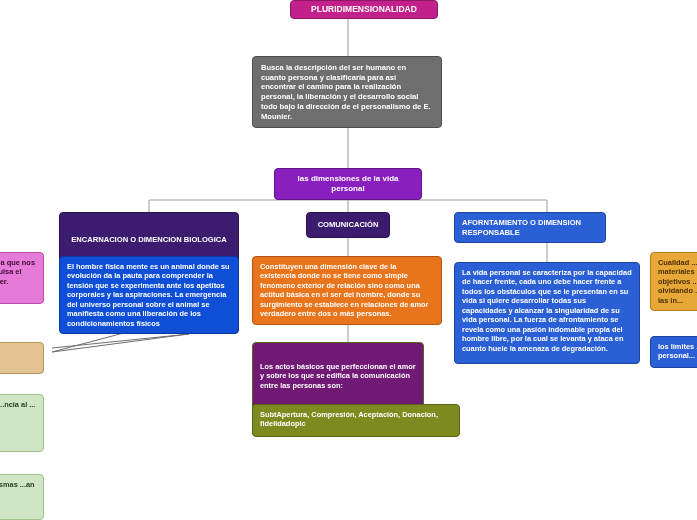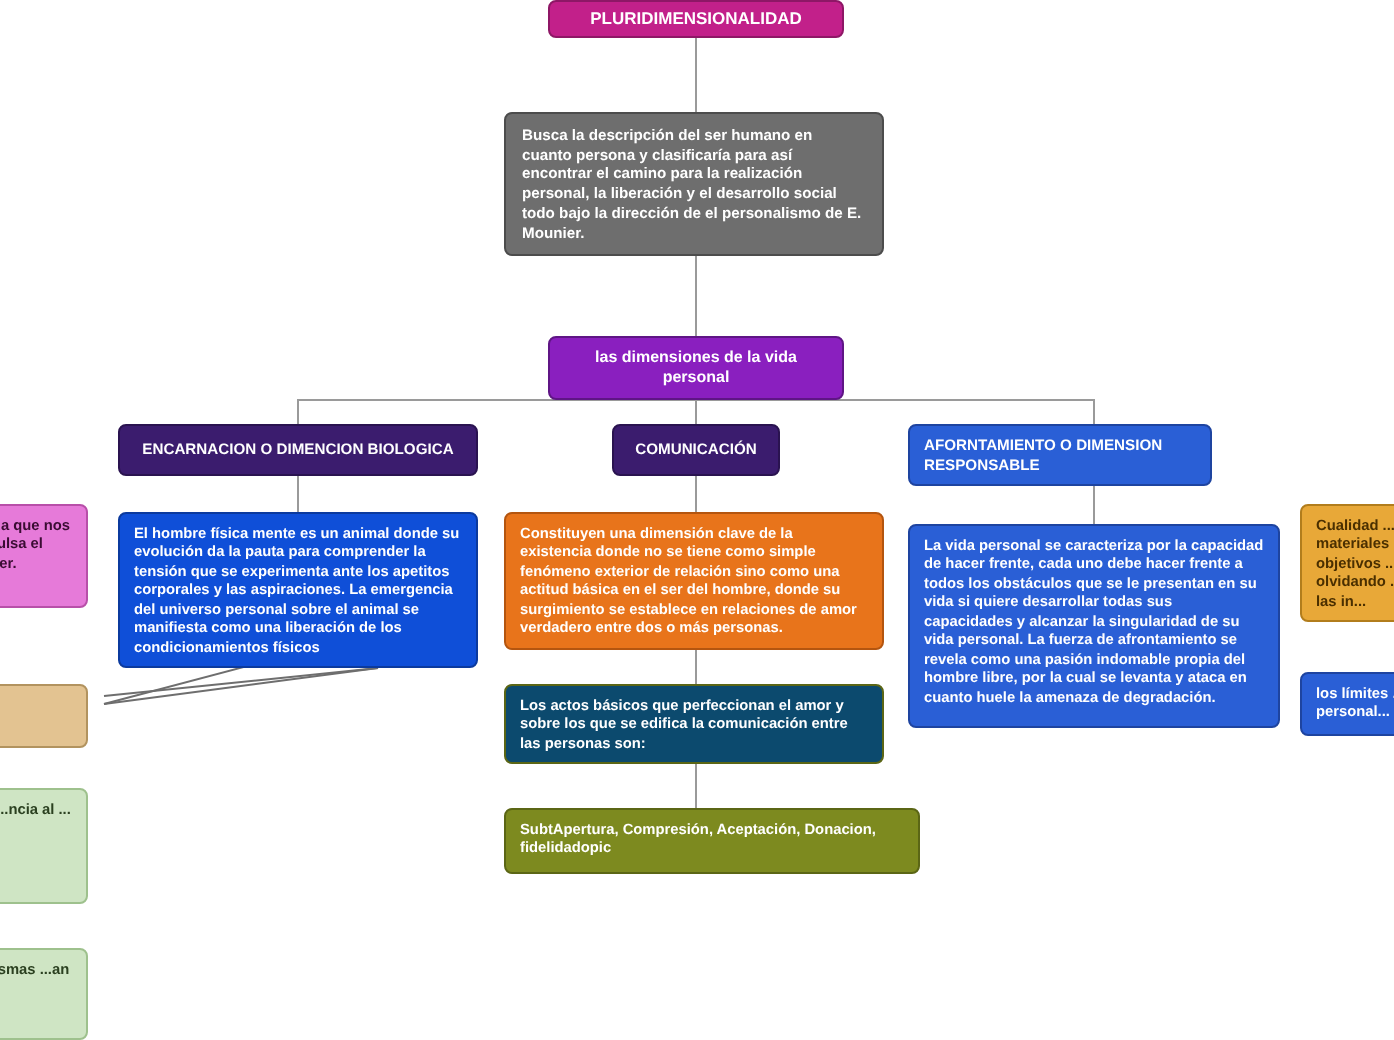--- a/index.html
+++ b/index.html
@@ -55,32 +55,32 @@
       <path d="M 348 237 L 348 256" stroke="#9a9a9a" stroke-width="1" fill="none"></path>
       <path d="M 547 241 L 547 262" stroke="#9a9a9a" stroke-width="1" fill="none"></path>
       <path d="M 348 318 L 348 342" stroke="#9a9a9a" stroke-width="1" fill="none"></path>
       <path d="M 348 382 L 348 404" stroke="#9a9a9a" stroke-width="1" fill="none"></path>
       <path d="M 189 334 L 52 352" stroke="#6e6e6e" stroke-width="1" fill="none"></path>
       <path d="M 189 334 L 52 348" stroke="#6e6e6e" stroke-width="1" fill="none"></path>
       <path d="M 150 326 L 52 352" stroke="#6e6e6e" stroke-width="1" fill="none"></path>
     </svg>
 
   <div id="nodes-layer">
-      <div class="node center" style="left: 274px; top: 0px; width: 148px; min-height: 16px; background: rgb(194, 32, 138); border: 1px solid rgb(142, 23, 102); color: rgb(255, 255, 255); font-size: 8.5px; padding: 3px 6px; text-align: center;">PLURIDIMENSIONALIDAD</div>
+      <div class="node center" style="left: 290px; top: 0px; width: 148px; min-height: 16px; background: rgb(194, 32, 138); border: 1px solid rgb(142, 23, 102); color: rgb(255, 255, 255); font-size: 8.5px; padding: 3px 6px; text-align: center;">PLURIDIMENSIONALIDAD</div>
       <div class="node" style="left: 252px; top: 56px; width: 190px; min-height: 66px; background: rgb(110, 110, 110); border: 1px solid rgb(76, 76, 76); color: rgb(255, 255, 255); font-size: 7.6px; padding: 6px 8px; text-align: left;">Busca la descripción del ser humano en cuanto persona y clasificaría para así encontrar el camino para la realización personal, la liberación y el desarrollo social todo bajo la dirección de el personalismo de E. Mounier.</div>
       <div class="node center" style="left: 274px; top: 168px; width: 148px; min-height: 21px; background: rgb(138, 31, 191); border: 1px solid rgb(95, 21, 133); color: rgb(255, 255, 255); font-size: 8px; padding: 5px 6px; ">las dimensiones de la vida personal</div>
-      <div class="node center" style="left: 59px; top: 212px; width: 180px; min-height: 25px; background: rgb(59, 28, 110); border: 1px solid rgb(42, 19, 80); color: rgb(255, 255, 255); font-size: 7.6px; padding: 7px 6px; text-align: center;">ENCARNACION O DIMENCION BIOLOGICA</div>
+      <div class="node center" style="left: 59px; top: 212px; width: 180px; min-height: 25px; background: rgb(59, 28, 110); border: 1px solid rgb(42, 19, 80); color: rgb(255, 255, 255); font-size: 7.6px; padding: 22px 6px; text-align: center;">ENCARNACION O DIMENCION BIOLOGICA</div>
       <div class="node center" style="left: 306px; top: 212px; width: 84px; min-height: 25px; background: rgb(59, 28, 110); border: 1px solid rgb(42, 19, 80); color: rgb(255, 255, 255); font-size: 7.6px; padding: 7px 6px; text-align: center;">COMUNICACIÓN</div>
       <div class="node" style="left: 454px; top: 212px; width: 152px; min-height: 29px; background: rgb(42, 95, 214); border: 1px solid rgb(30, 68, 160); color: rgb(255, 255, 255); font-size: 7.6px; padding: 5px 7px; text-align: left;">AFORNTAMIENTO O DIMENSION RESPONSABLE</div>
       <div class="node" style="left: -42px; top: 252px; width: 86px; min-height: 52px; background: rgb(230, 122, 217); border: 1px solid rgb(184, 79, 169); color: rgb(58, 12, 51); font-size: 7.4px; padding: 5px 7px; text-align: left;">...al dotada que nos ser y impulsa el forme tener.</div>
       <div class="node" style="left: 59px; top: 256px; width: 180px; min-height: 70px; background: rgb(15, 79, 216); border: 1px solid rgb(11, 58, 158); color: rgb(255, 255, 255); font-size: 7.4px; padding: 5px 7px; text-align: left;">El hombre física mente es un animal donde su evolución da la pauta para comprender la tensión que se experimenta ante los apetitos corporales y las aspiraciones. La emergencia del universo personal sobre el animal se manifiesta como una liberación de los condicionamientos físicos</div>
       <div class="node" style="left: 252px; top: 256px; width: 190px; min-height: 62px; background: rgb(232, 116, 27); border: 1px solid rgb(180, 85, 15); color: rgb(255, 255, 255); font-size: 7.4px; padding: 5px 7px; text-align: left;">Constituyen una dimensión clave de la existencia donde no se tiene como simple fenómeno exterior de relación sino como una actitud básica en el ser del hombre, donde su surgimiento se establece en relaciones de amor verdadero entre dos o más personas.</div>
       <div class="node" style="left: 454px; top: 262px; width: 186px; min-height: 102px; background: rgb(42, 95, 214); border: 1px solid rgb(30, 68, 160); color: rgb(255, 255, 255); font-size: 7.4px; padding: 5px 7px; text-align: left;">La vida personal se caracteriza por la capacidad de hacer frente, cada uno debe hacer frente a todos los obstáculos que se le presentan en su vida si quiere desarrollar todas sus capacidades y alcanzar la singularidad de su vida personal. La fuerza de afrontamiento se revela como una pasión indomable propia del hombre libre, por la cual se levanta y ataca en cuanto huele la amenaza de degradación.</div>
       <div class="node" style="left: 650px; top: 252px; width: 86px; min-height: 54px; background: rgb(232, 168, 56); border: 1px solid rgb(178, 125, 28); color: rgb(74, 47, 0); font-size: 7.4px; padding: 5px 7px; text-align: left;">Cualidad ... materiales ... objetivos ... olvidando ... y no las in...</div>
       <div class="node" style="left: -42px; top: 342px; width: 86px; min-height: 32px; background: rgb(227, 195, 145); border: 1px solid rgb(178, 147, 95); color: rgb(74, 51, 18); font-size: 7.4px; padding: 5px 7px; text-align: left;">...uilibrio</div>
-      <div class="node" style="left: 252px; top: 342px; width: 190px; min-height: 40px; background: #0c4a6e; border: 1px solid rgb(91, 102, 21); color: rgb(255, 255, 255); font-size: 7.4px; padding: 5px 7px; text-align: left;">Los actos básicos que perfeccionan el amor y sobre los que se edifica la comunicación entre las personas son:</div>
+      <div class="node" style="left: 252px; top: 342px; width: 172px; min-height: 40px; background: #701a75; border: 1px solid rgb(91, 102, 21); color: rgb(255, 255, 255); font-size: 7.4px; padding: 19px 7px; text-align: left;">Los actos básicos que perfeccionan el amor y sobre los que se edifica la comunicación entre las personas son:</div>
       <div class="node" style="left: 650px; top: 336px; width: 86px; min-height: 32px; background: rgb(42, 95, 214); border: 1px solid rgb(30, 68, 160); color: rgb(255, 255, 255); font-size: 7.4px; padding: 5px 7px; text-align: left;">los límites ... y personal...</div>
       <div class="node" style="left: -42px; top: 394px; width: 86px; min-height: 58px; background: rgb(207, 229, 196); border: 1px solid rgb(158, 193, 141); color: rgb(43, 64, 32); font-size: 7.4px; padding: 5px 7px; text-align: left;">...ándole ...ncia al ... su</div>
       <div class="node" style="left: 252px; top: 404px; width: 208px; min-height: 33px; background: rgb(125, 138, 31); border: 1px solid rgb(91, 102, 21); color: rgb(255, 255, 255); font-size: 7.4px; padding: 5px 7px; text-align: left;">SubtApertura, Compresión, Aceptación, Donacion, fidelidadopic</div>
       <div class="node" style="left: -42px; top: 474px; width: 86px; min-height: 46px; background: rgb(207, 229, 196); border: 1px solid rgb(158, 193, 141); color: rgb(43, 64, 32); font-size: 7.4px; padding: 5px 7px; text-align: left;">...s las ...ismas ...an el</div>
     </div>
 
 </div>
 
 </body></html>

